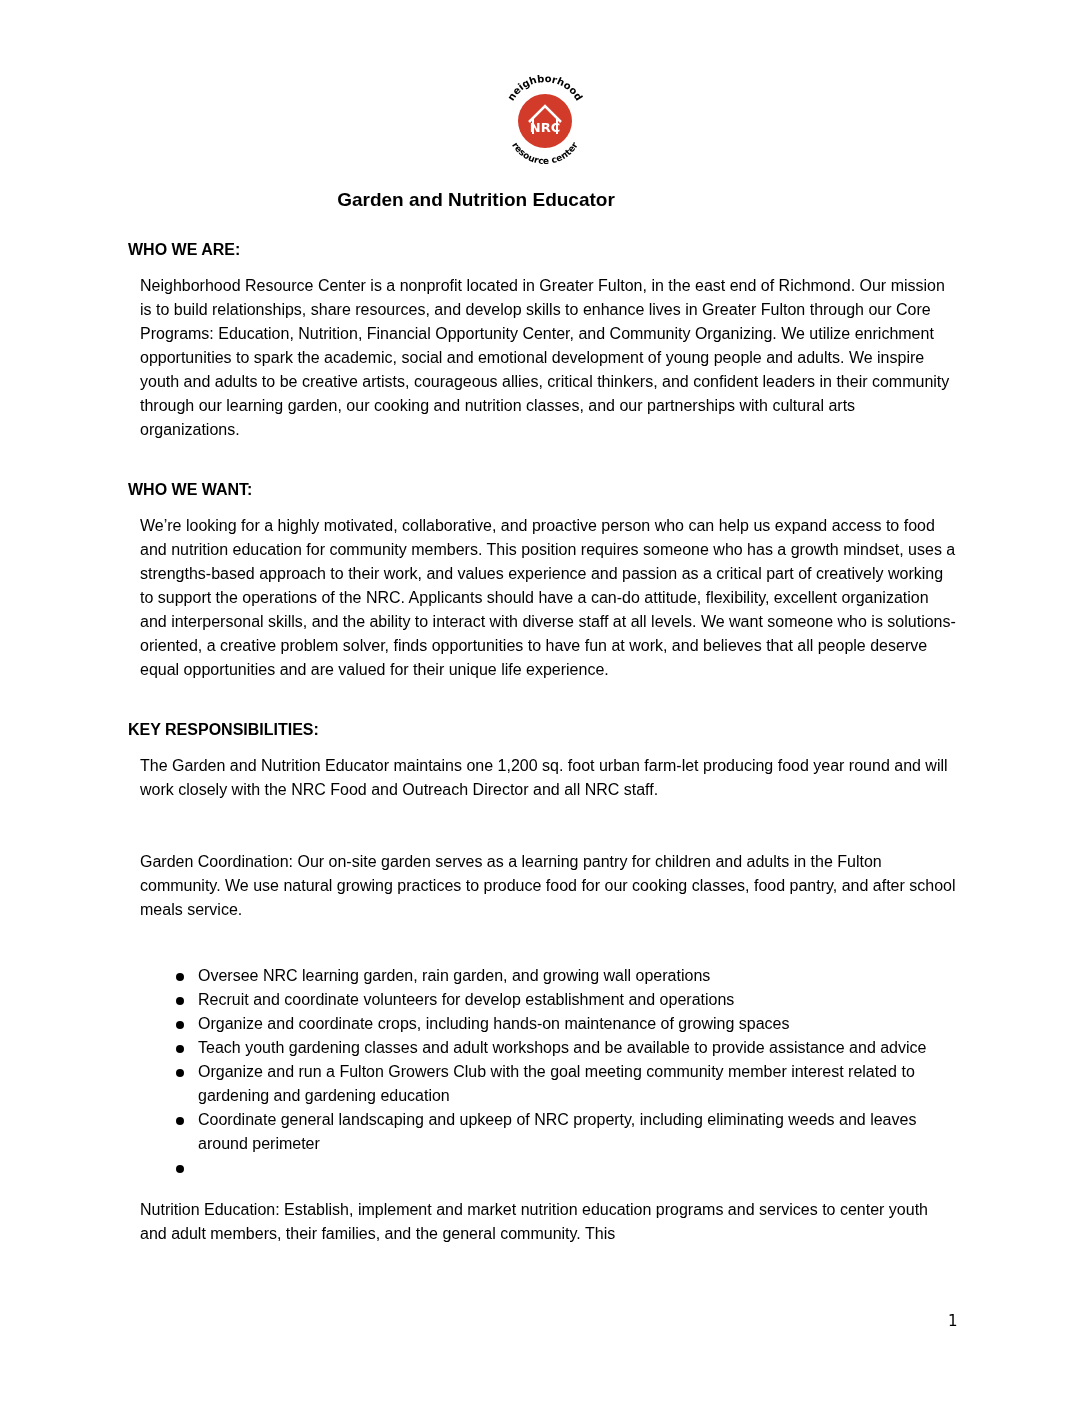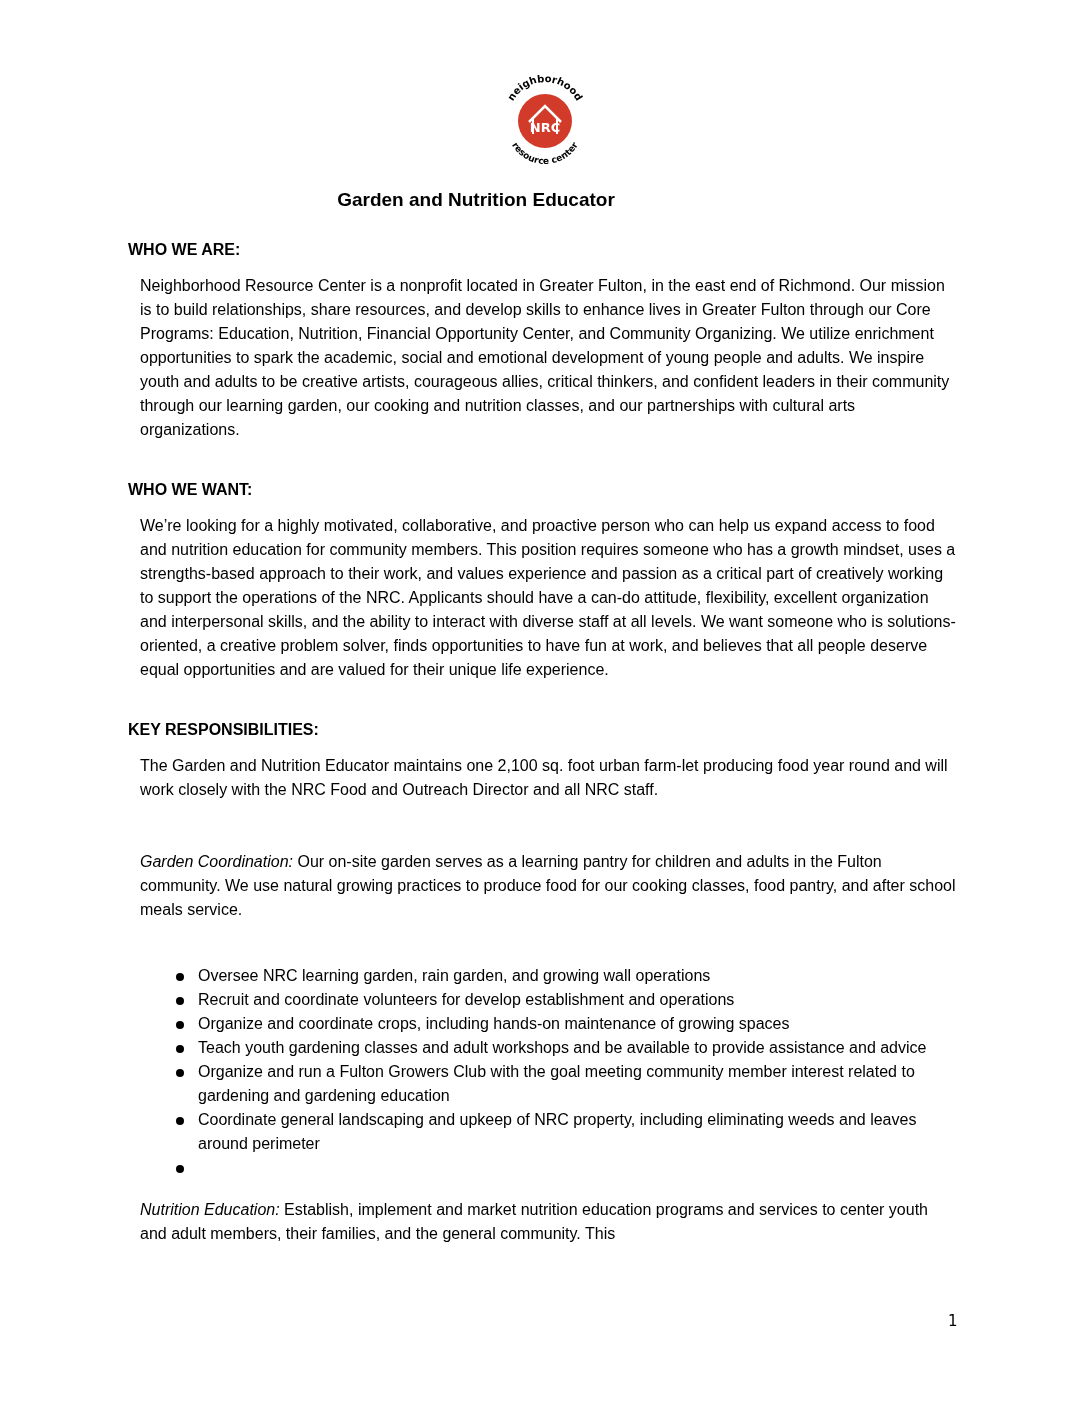--- a/index.html
+++ b/index.html
@@ -7,21 +7,21 @@
          font-family: "Liberation Sans", sans-serif; color: #000; }
   .page { position: absolute; left: 0; top: 0; width: 1088px; height: 1408px; }
   .logo { position: absolute; left: 495px; top: 74px; width: 100px; height: 92px; }
   .title { position: absolute; left: 0; width: 952px; top: 188px; text-align: center;
            font-weight: bold; font-size: 19px; line-height: 24px; }
   .content { position: absolute; left: 128px; top: 238px; width: 840px;
              font-size: 16px; line-height: 24px; }
   .heading { font-weight: bold; margin: 0; }
   p { margin: 12px; }
   .gap { height: 24px; }
-  .lbl { font-style: italic; }
+  .lbl { }
   ul.bullets { list-style: none; margin: 6px; padding: 0; }
   ul.bullets li { position: relative; padding-left: 64px; }
   ul.bullets li .dot { position: absolute; left: 42px; top: 9px; width: 8px; height: 8px;
                        border-radius: 50%; background: #000; }
   .pagenum { position: absolute; left: 948px; top: 1312px; font-size: 15px;
              font-family: "DejaVu Sans", sans-serif; }
 </style>
 </head>
 <body>
 
@@ -60,21 +60,21 @@
 
     <section>
       <p class="heading">WHO WE WANT:</p>
       <p>We’re looking for a highly motivated, collaborative, and proactive person who can help us expand access to food and nutrition education for community members. This position requires someone who has a growth mindset, uses a strengths-based approach to their work, and values experience and passion as a critical part of creatively working to support the operations of the NRC. Applicants should have a can-do attitude, flexibility, excellent organization and interpersonal skills, and the ability to interact with diverse staff at all levels. We want someone who is solutions-oriented, a creative problem solver, finds opportunities to have fun at work, and believes that all people deserve equal opportunities and are valued for their unique life experience.</p>
     </section>
 
     <div class="gap"></div>
 
     <section>
       <p class="heading">KEY RESPONSIBILITIES:</p>
-      <p>The Garden and Nutrition Educator maintains one 2,100 sq. foot urban farm-let producing food year round and will work closely with the NRC Food and Outreach Director and all NRC staff.</p>
+      <p>The Garden and Nutrition Educator maintains one 1,200 sq. foot urban farm-let producing food year round and will work closely with the NRC Food and Outreach Director and all NRC staff.</p>
     </section>
 
     <div class="gap"></div>
 
     <section>
       <p><span class="lbl">Garden Coordination:</span><span> Our on-site garden serves as a learning pantry for children and adults in the Fulton community. We use natural growing practices to produce food for our cooking classes, food pantry, and after school meals service.</span></p>
       <div class="gap"></div>
       <ul class="bullets">
         <li><span class="dot"></span><span>Oversee NRC learning garden, rain garden, and growing wall operations</span></li>
         <li><span class="dot"></span><span>Recruit and coordinate volunteers for develop establishment and operations</span></li>

